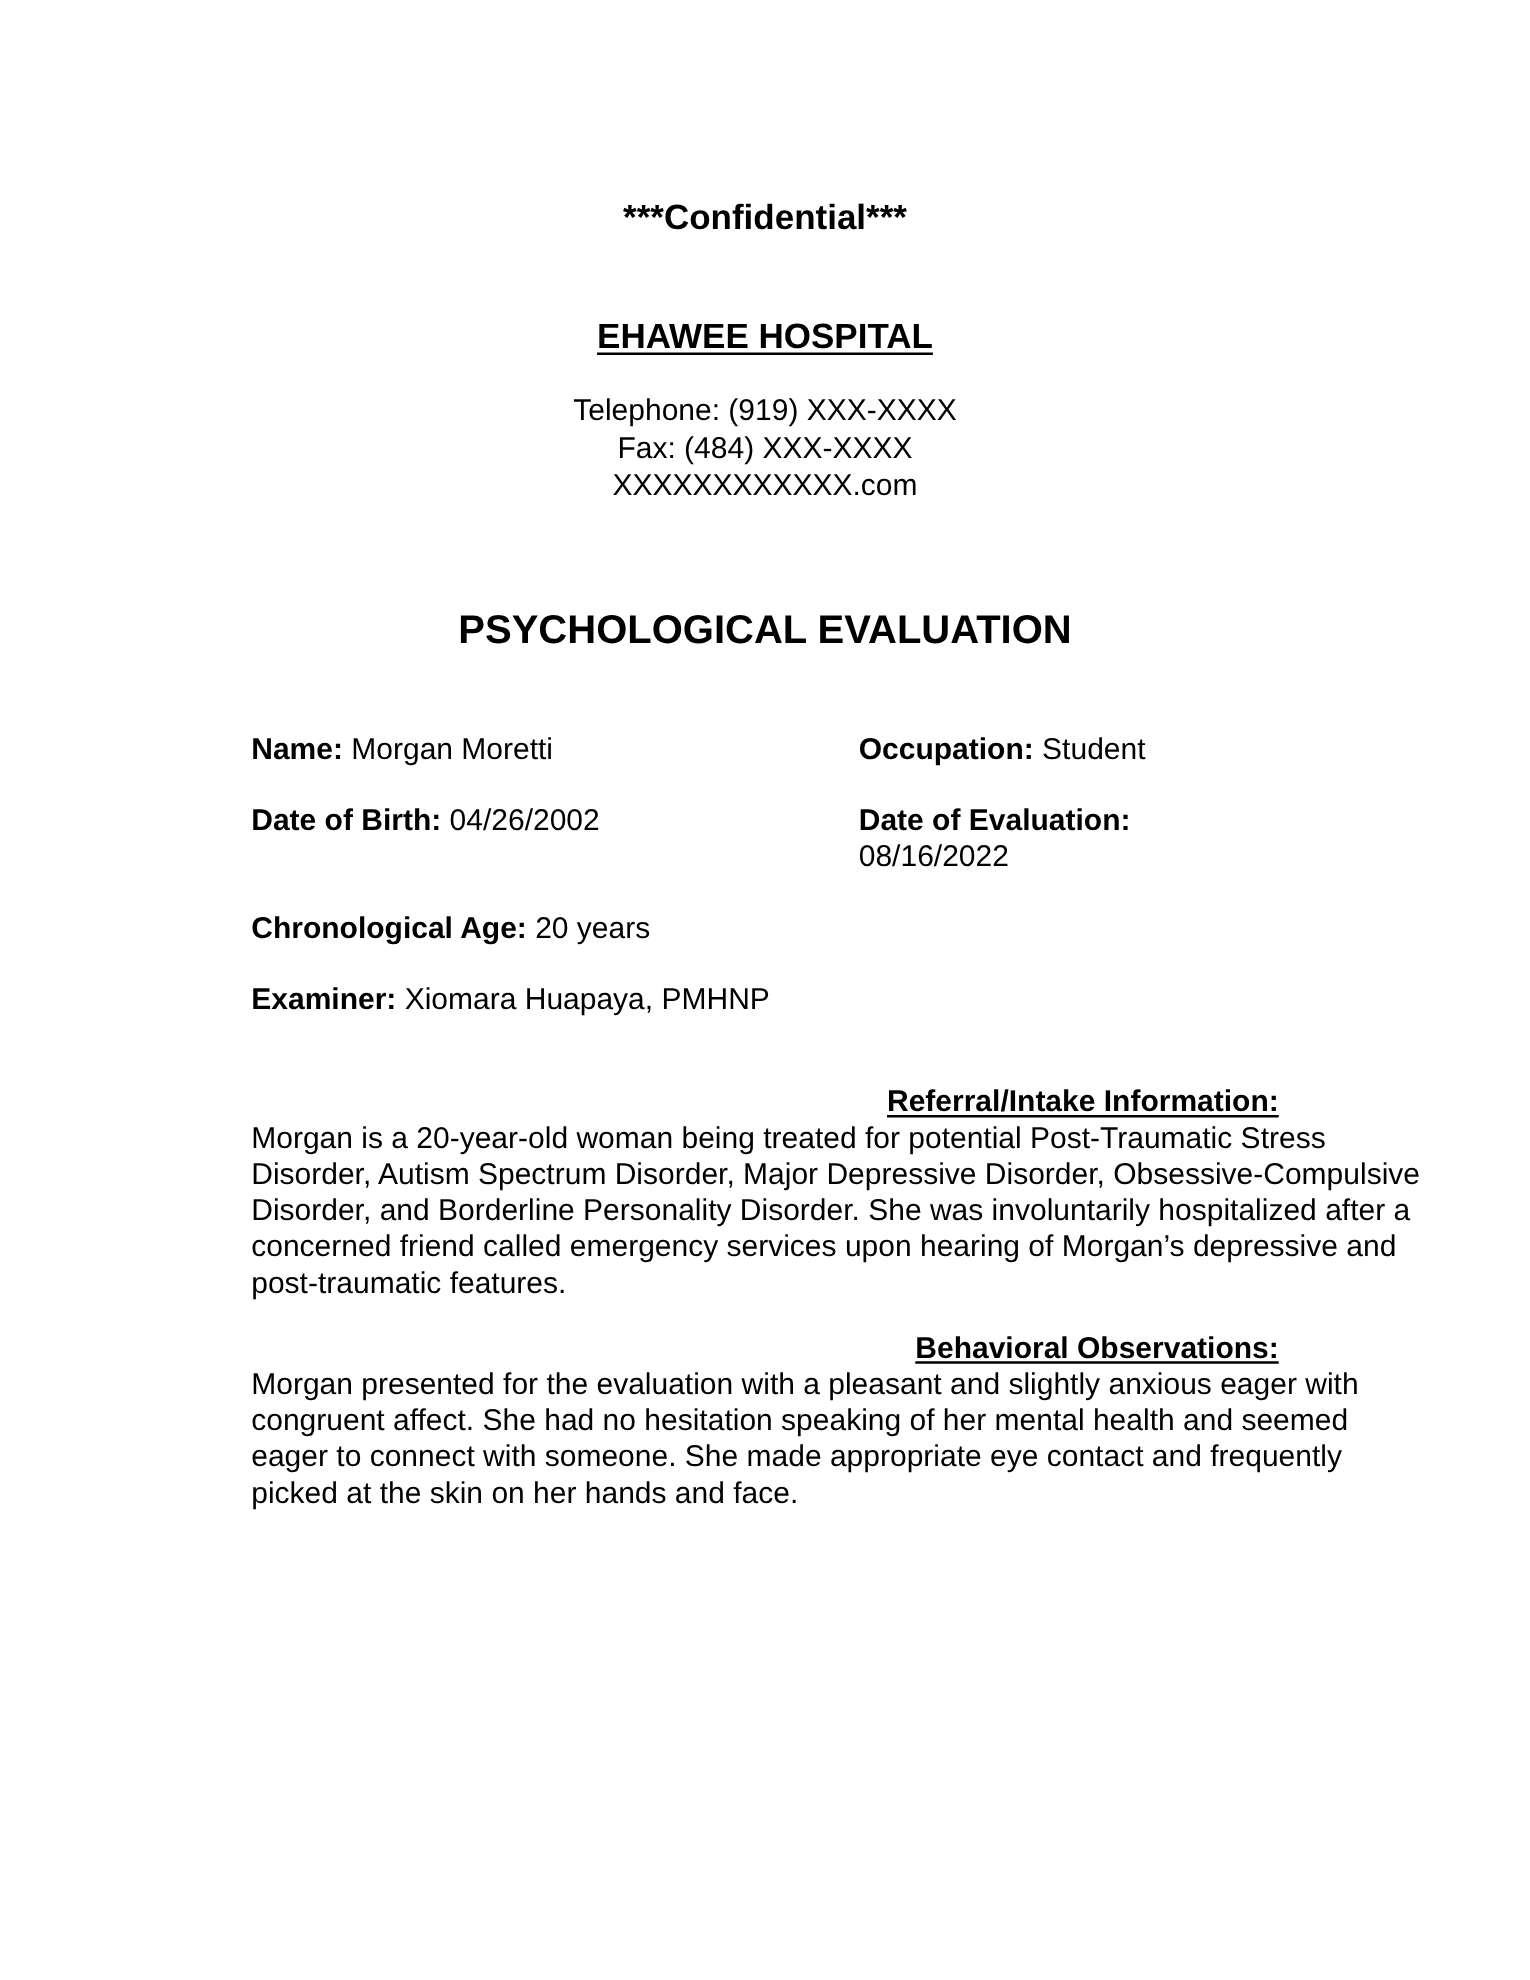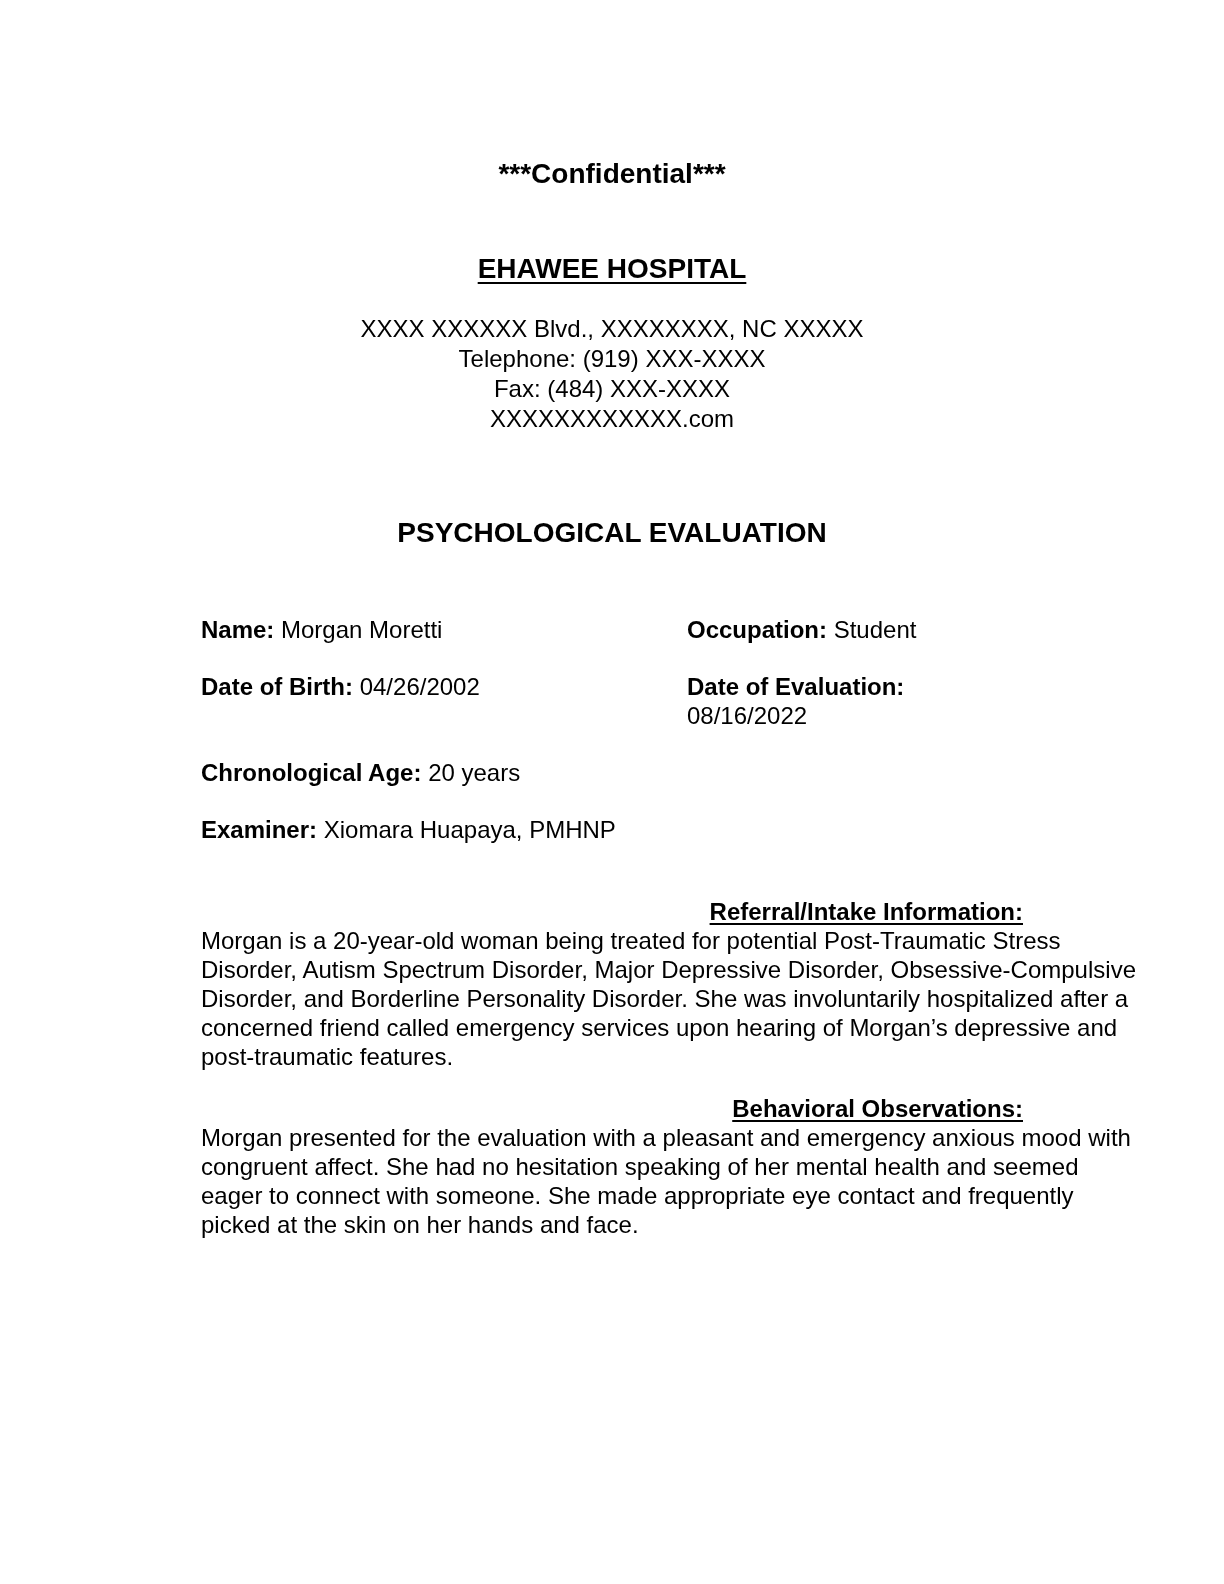--- a/index.html
+++ b/index.html
@@ -35,21 +35,21 @@
     text-decoration: underline;
     text-decoration-thickness: 2px;
     text-underline-offset: 4px;
   }
   .hospital-address {
     margin-top: 30px;
     line-height: 30px;
   }
   .doc-title {
     margin-top: 85px;
-    font-size: 28px;
+    font-size: 32px;
     line-height: 28px;
     font-weight: 700;
   }
   .fields {
     margin-top: 68px;
   }
   .frow {
     display: flex;
     margin-bottom: 28px;
     justify-content: center;
@@ -78,21 +78,20 @@
 </head>
 <body>
 
 <div class="page">
 
   <div class="confidential center">***Confidential***</div>
 
   <div class="hospital-name center">EHAWEE HOSPITAL</div>
 
   <div class="hospital-address center">
-    <div>XXXX XXXXXX Blvd., XXXXXXXX, NC XXXXX</div>
     <div>Telephone: (919) XXX-XXXX</div>
     <div>Fax: (484) XXX-XXXX</div>
     <div>XXXXXXXXXXXX.com</div>
   </div>
 
   <div class="doc-title center">PSYCHOLOGICAL EVALUATION</div>
 
   <div class="fields">
 
     <div class="frow">
@@ -134,16 +133,16 @@
 
   </div>
 
   <div class="section-1">
     <div class="section-heading">Referral/Intake Information:</div>
     <div class="section-body">Morgan is a 20-year-old woman being treated for potential Post-Traumatic Stress Disorder, Autism Spectrum Disorder, Major Depressive Disorder, Obsessive-Compulsive Disorder, and Borderline Personality Disorder. She was involuntarily hospitalized after a concerned friend called emergency services upon hearing of Morgan’s depressive and post-traumatic features.</div>
   </div>
 
   <div class="section-2">
     <div class="section-heading">Behavioral Observations:</div>
-    <div class="section-body">Morgan presented for the evaluation with a pleasant and emergency anxious mood with congruent affect. She had no hesitation speaking of her mental health and seemed eager to connect with someone. She made appropriate eye contact and frequently picked at the skin on her hands and face.</div>
+    <div class="section-body">Morgan presented for the evaluation with a pleasant and slightly anxious eager with congruent affect. She had no hesitation speaking of her mental health and seemed eager to connect with someone. She made appropriate eye contact and frequently picked at the skin on her hands and face.</div>
   </div>
 
 </div>
 
 </body></html>

